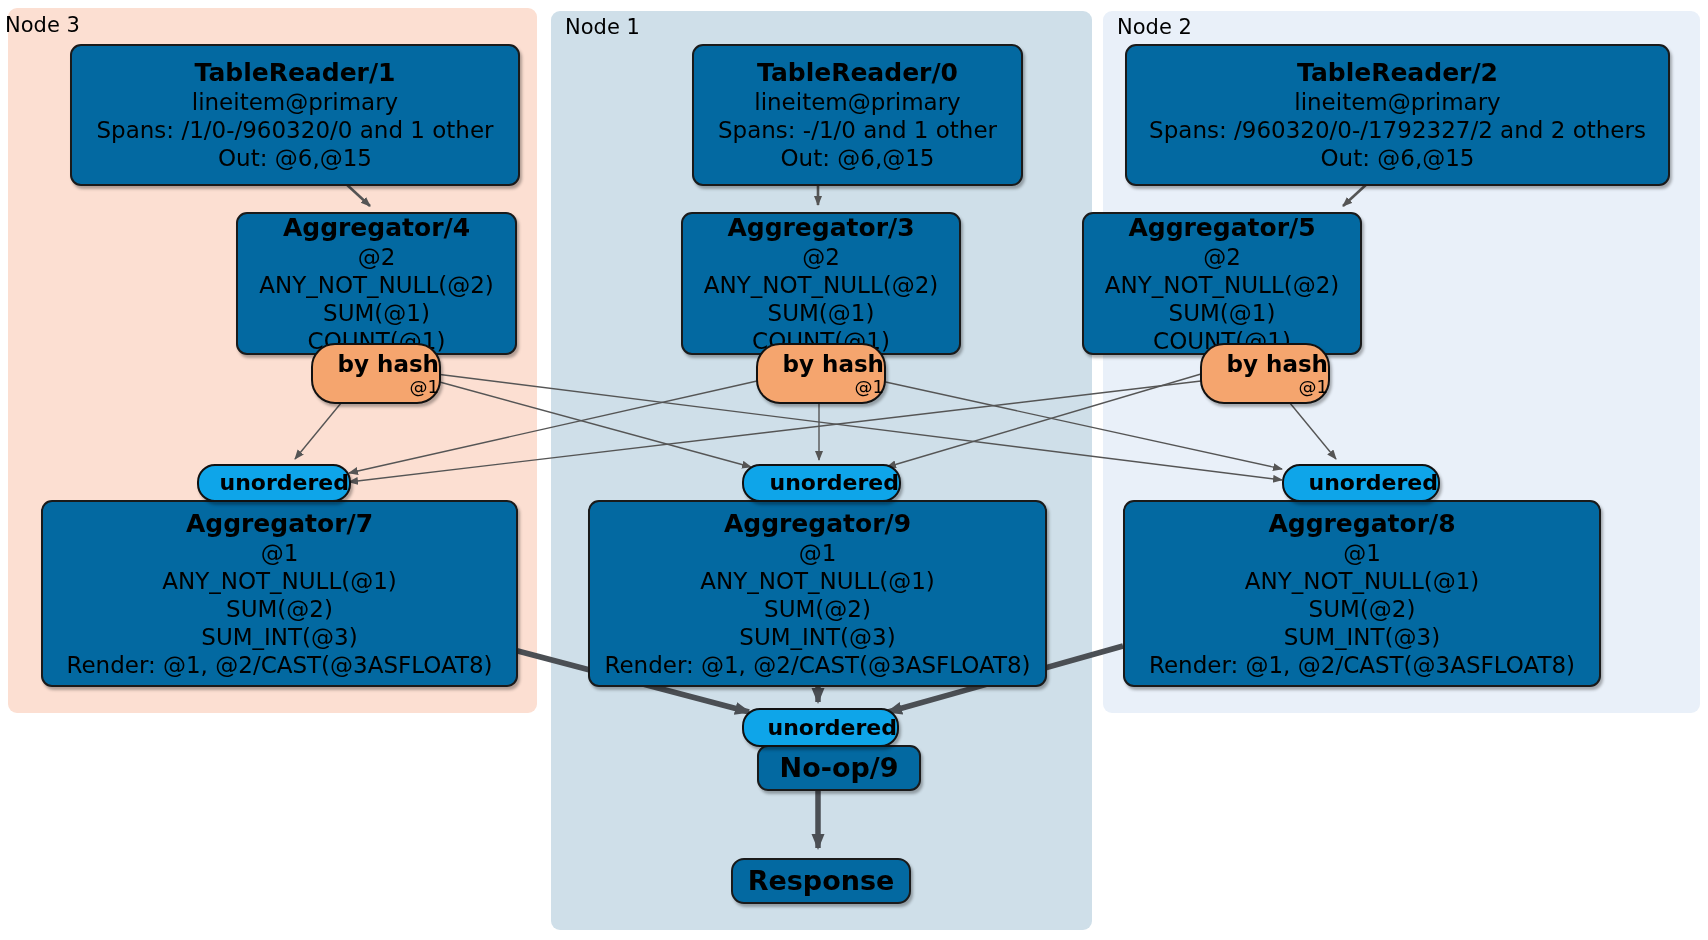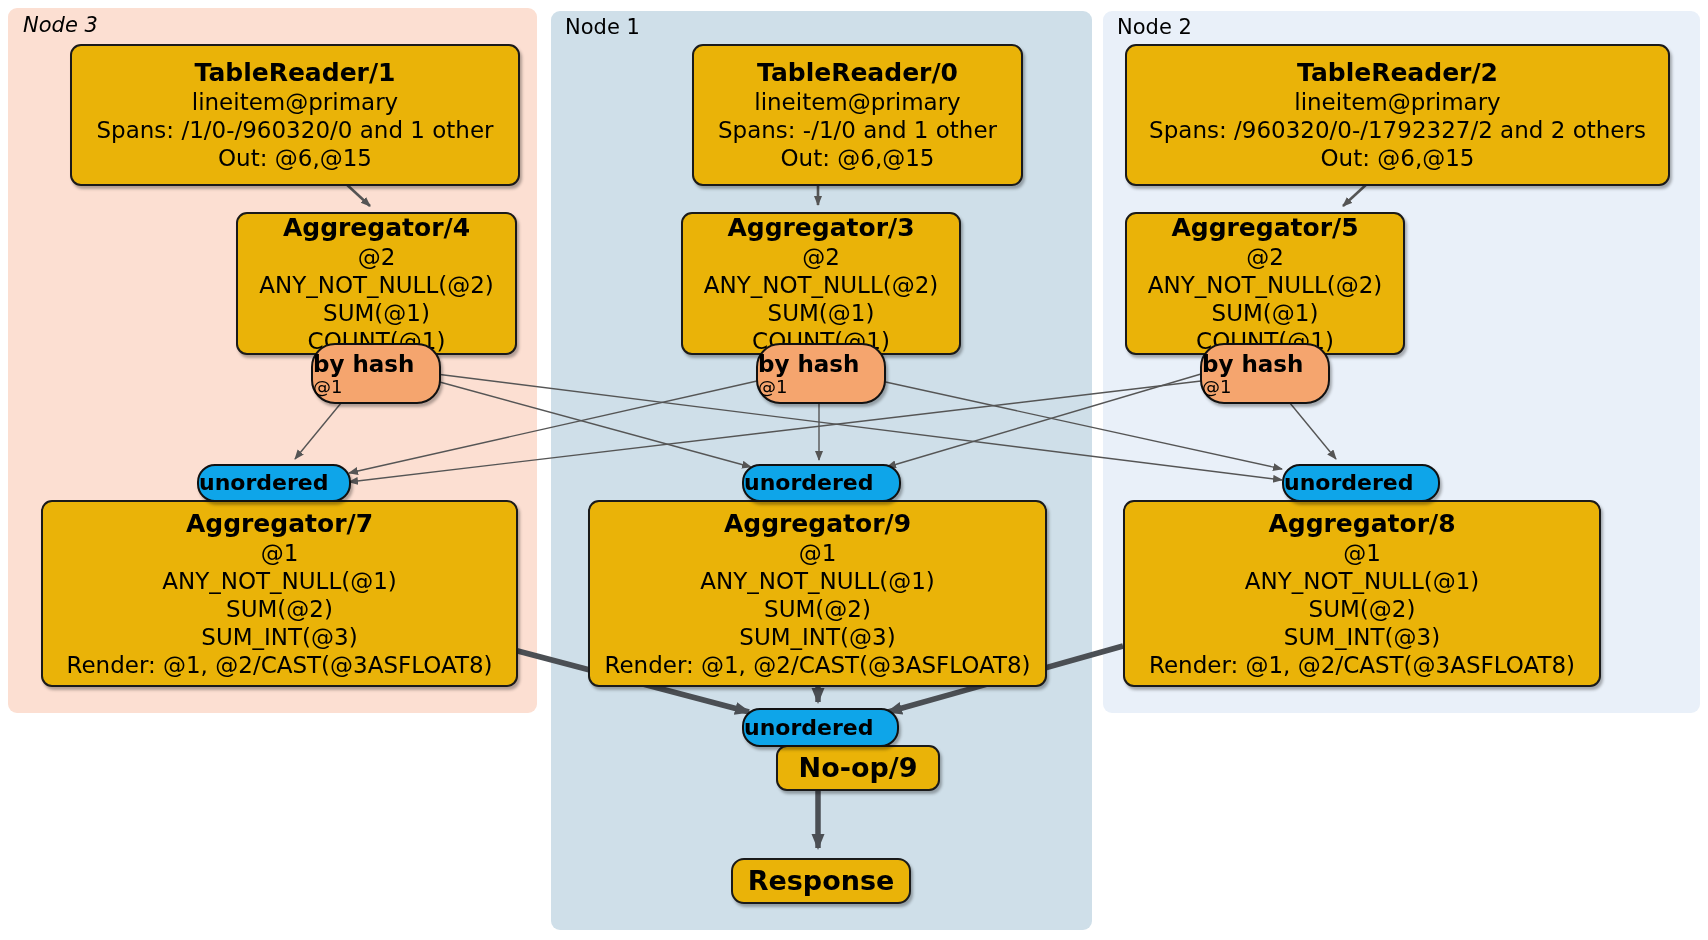--- a/index.html
+++ b/index.html
@@ -10,44 +10,44 @@
   .panel-node3{left:8px;top:8px;width:529px;height:705px;background:#fcdfd2;}
   .panel-node1{left:551px;top:11px;width:541px;height:919px;background:#cfdfe9;}
   .panel-node2{left:1103px;top:11px;width:597px;height:702px;background:#e9f0f9;}
   .panel-label{position:absolute;font-size:21px;line-height:24px;color:#000;z-index:2;}
 
   #edges{position:absolute;left:0;top:0;z-index:1;}
   .edge{stroke:#555555;stroke-width:1.4;fill:none;}
   .tr-arrow{stroke:#555555;stroke-width:2.6;fill:none;}
   .thick{stroke:#4b4f54;stroke-width:5.5;fill:none;}
 
-  .box{position:absolute;background:#eab308;border:2px solid #1a1a1a;border-radius:11px;
+  .box{position:absolute;background:#0369a1;border:2px solid #1a1a1a;border-radius:11px;
        display:flex;flex-direction:column;align-items:center;justify-content:center;
        text-align:center;z-index:2;box-shadow:2px 3px 3px rgba(0,0,0,0.30);}
   .box .title{font-weight:bold;font-size:25px;line-height:30px;white-space:nowrap;}
   .box .line{font-size:23px;line-height:28px;white-space:nowrap;}
 
-  .pill{position:absolute;display:flex;flex-direction:column;align-items:flex-start;justify-content:center;
+  .pill{position:absolute;display:flex;flex-direction:column;align-items:flex-end;justify-content:center;
         text-align:center;z-index:3;border:2px solid #111;box-shadow:2px 3px 3px rgba(0,0,0,0.30);}
   .pill-orange{background:#f5a56e;border-radius:24px;}
   .pill-orange .main{font-weight:bold;font-size:23px;line-height:26px;}
   .pill-orange .sub{font-size:18px;line-height:20px;}
   .pill-blue{background:#0ea5e9;border-radius:18px;}
   .pill-blue .main{font-weight:bold;font-size:22px;line-height:24px;}
 
   .endbox .title{font-size:27px;}
 </style>
 </head>
 <body>
 
 <div class="panel panel-node3"></div>
 <div class="panel panel-node1"></div>
 <div class="panel panel-node2"></div>
 
-<div class="panel-label" style="left:23px;top:13px;font-style:italic;">Node 3</div>
+<div class="panel-label" style="left:5px;top:13px;">Node 3</div>
 <div class="panel-label" style="left:565px;top:15px;">Node 1</div>
 <div class="panel-label" style="left:1117px;top:15px;">Node 2</div>
 
 <svg id="edges" width="1708" height="940">
   <defs>
     <marker id="ah-thin" markerUnits="userSpaceOnUse" markerWidth="12" markerHeight="10" refX="9" refY="4" orient="auto">
       <path d="M0,0 L10,4 L0,8 z" fill="#555555"></path>
     </marker>
     <marker id="ah-thick" markerUnits="userSpaceOnUse" markerWidth="19" markerHeight="15" refX="14" refY="6.5" orient="auto">
       <path d="M0,0 L16,6.5 L0,13 z" fill="#4b4f54"></path>
@@ -101,21 +101,21 @@
   <div class="line">SUM(@1)</div>
   <div class="line">COUNT(@1)</div>
 </div>
 <div class="box" style="left:681px;top:212px;width:276px;height:139px;">
   <div class="title">Aggregator/3</div>
   <div class="line">@2</div>
   <div class="line">ANY_NOT_NULL(@2)</div>
   <div class="line">SUM(@1)</div>
   <div class="line">COUNT(@1)</div>
 </div>
-<div class="box" style="left:1125px;top:212px;width:276px;height:139px;">
+<div class="box" style="left:1082px;top:212px;width:276px;height:139px;">
   <div class="title">Aggregator/5</div>
   <div class="line">@2</div>
   <div class="line">ANY_NOT_NULL(@2)</div>
   <div class="line">SUM(@1)</div>
   <div class="line">COUNT(@1)</div>
 </div>
 
 <div class="pill pill-orange" style="left:311px;top:343px;width:126px;height:57px;">
   <div class="main">by hash</div>
   <div class="sub">@1</div>
@@ -160,18 +160,18 @@
   <div class="line">@1</div>
   <div class="line">ANY_NOT_NULL(@1)</div>
   <div class="line">SUM(@2)</div>
   <div class="line">SUM_INT(@3)</div>
   <div class="line">Render: @1, @2/CAST(@3ASFLOAT8)</div>
 </div>
 
 <div class="pill pill-blue" style="left:742px;top:708px;width:153px;height:35px;">
   <div class="main">unordered</div>
 </div>
-<div class="box endbox" style="left:776px;top:745px;width:160px;height:42px;">
+<div class="box endbox" style="left:757px;top:745px;width:160px;height:42px;">
   <div class="title">No-op/9</div>
 </div>
 <div class="box endbox" style="left:731px;top:858px;width:176px;height:42px;border-radius:13px;">
   <div class="title">Response</div>
 </div>
 
 </body></html>

